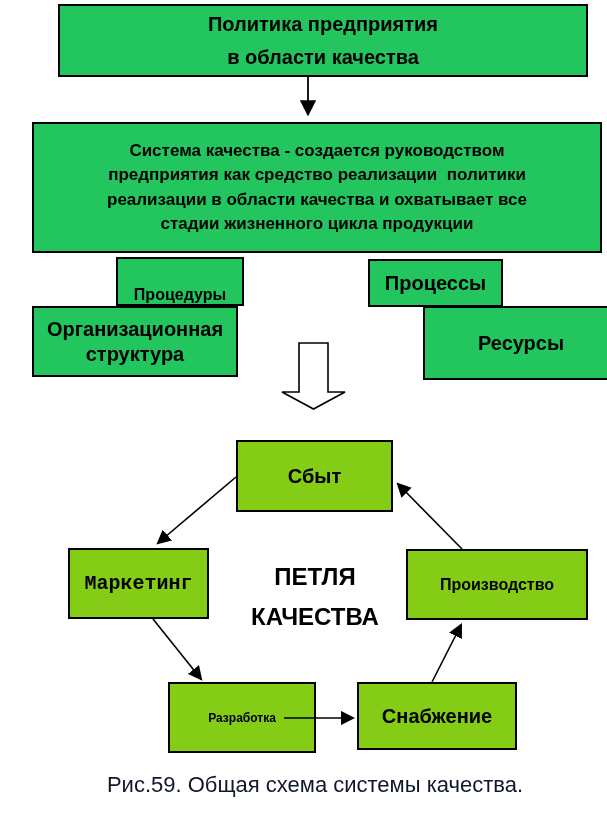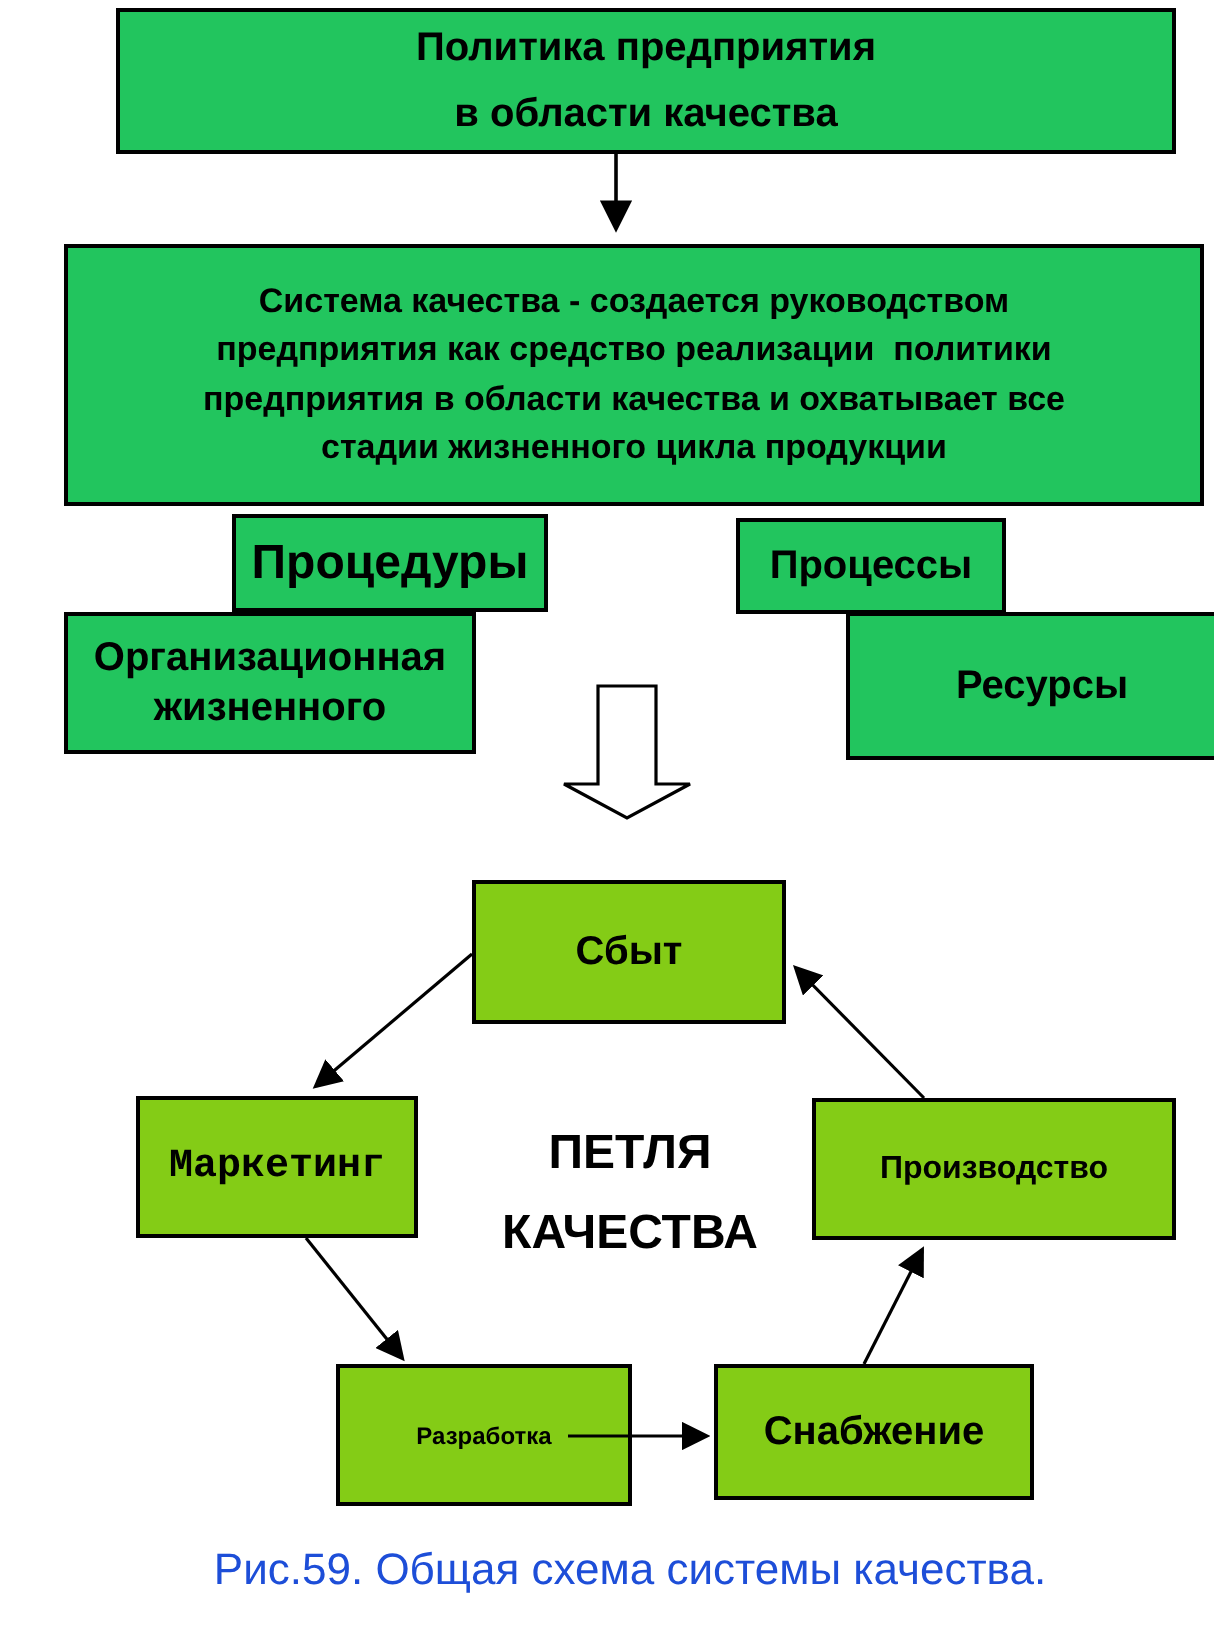--- a/index.html
+++ b/index.html
@@ -21,21 +21,21 @@
     text-align: center;
     font-weight: bold;
   }
   .gray  { background: #22c55e; border: 2px solid #000000; }
   .white { background: #84cc16; border: 2px solid #000000; }
 
   #policy-box   { left: 58px;  top: 4px;   width: 530px; height: 73px; font-size: 20px; line-height: 33px; }
   #system-box   { left: 32px;  top: 122px; width: 570px; height: 131px; font-size: 17px; line-height: 24.5px; }
   #system-box .line { white-space: pre-wrap; }
 
-  #procedures-box { left: 116px; top: 257px; width: 158px; height: 49px; font-size: 24px; z-index: 2; }
+  #procedures-box { left: 116px; top: 257px; width: 128px; height: 49px; font-size: 16px; z-index: 2; justify-content: flex-end; }
   #org-box        { left: 32px;  top: 306px; width: 206px; height: 71px; font-size: 20px; line-height: 25px; z-index: 1; }
   #processes-box  { left: 368px; top: 259px; width: 135px; height: 48px; font-size: 20px; z-index: 1; }
   #resources-box  { left: 407px; top: 306px; width: 196px; height: 74px; font-size: 20px; z-index: 2; margin-left: 16px; }
 
   #sales-box       { left: 236px; top: 440px; width: 157px; height: 72px; font-size: 20px; }
   #marketing-box   { left: 68px;  top: 548px; width: 141px; height: 71px; font-size: 20px; font-family: Liberation Mono, monospace; }
   #production-box  { left: 406px; top: 549px; width: 182px; height: 71px; font-size: 16px; }
   #development-box { left: 128px; top: 682px; width: 148px; height: 71px; font-size: 12px; margin-left: 40px; }
   #supply-box      { left: 357px; top: 682px; width: 160px; height: 68px; font-size: 20px; }
 
@@ -47,21 +47,21 @@
     font-size: 24px;
     line-height: 40px;
   }
 
   #caption {
     position: absolute;
     left: 23px; top: 772px; width: 584px;
     text-align: center;
     font-size: 22px;
     font-weight: normal;
-    color: #1d4ed8;
+    color: #0f172a;
   }
 
   svg.overlay {
     position: absolute;
     left: 0; top: 0;
     width: 607px; height: 824px;
     z-index: 4;
     pointer-events: none;
   }
 </style>
@@ -71,30 +71,30 @@
 <div class="stage">
 
   <div class="box gray" id="policy-box">
     <div class="line">Политика предприятия</div>
     <div class="line">в области качества</div>
   </div>
 
   <div class="box gray" id="system-box">
     <div class="line">Система качества - создается руководством</div>
     <div class="line">предприятия как средство реализации  политики</div>
-    <div class="line">предприятия в области качества и охватывает все</div>
+    <div class="line">реализации в области качества и охватывает все</div>
     <div class="line">стадии жизненного цикла продукции</div>
   </div>
 
   <div class="box gray" id="procedures-box">
     <div>Процедуры</div>
   </div>
   <div class="box gray" id="org-box">
     <div>Организационная</div>
-    <div>жизненного</div>
+    <div>структура</div>
   </div>
   <div class="box gray" id="processes-box">
     <div>Процессы</div>
   </div>
   <div class="box gray" id="resources-box">
     <div>Ресурсы</div>
   </div>
 
   <div class="box white" id="sales-box">
     <div>Сбыт</div>

